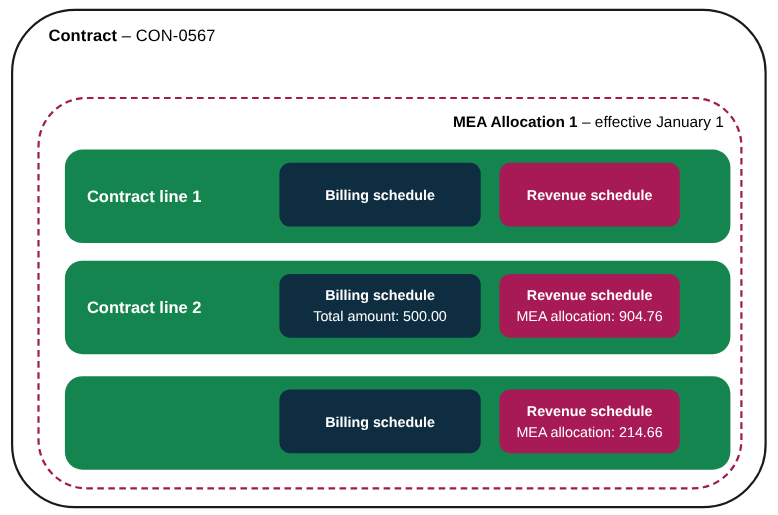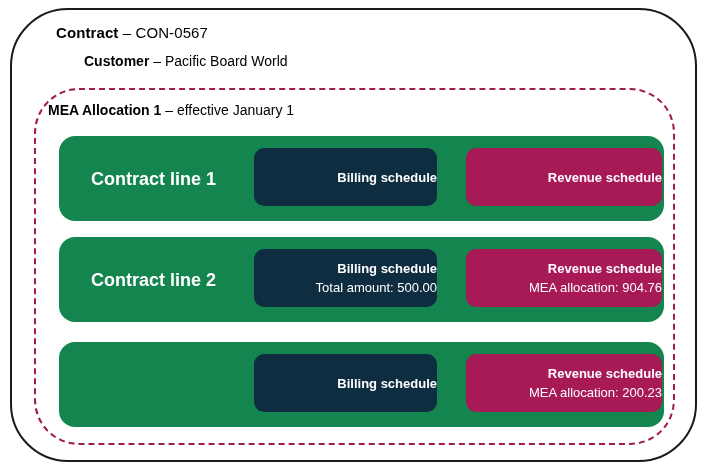--- a/index.html
+++ b/index.html
@@ -21,82 +21,79 @@
     overflow:hidden;
   }
   .outer-box{
     position:absolute;
     left:10px;top:8px;
     width:687px;height:454px;
     border:2px solid var(--outline);
     border-radius:58px;
     background:#ffffff;
   }
-  .b{font-weight:700;margin-left:12px;}
+  .b{font-weight:700;}
   .contract-title{
     position:absolute;left:32px;top:14px;
     font-size:15px;color:var(--text_dark);
     letter-spacing:.1px;
   }
   .customer-line{
     position:absolute;left:60px;top:43px;
     font-size:14px;color:var(--text_dark);
   }
   .mea-box{
     position:absolute;
     left:22px;top:78px;
     width:641px;height:357px;
     border:2px dashed var(--dash_border);
     border-radius:45px;
   }
   .mea-title{
     position:absolute;top:12px;left:0;right:15px;
-    text-align:left;
+    text-align:right;
     font-size:14px;color:var(--text_dark);
   }
   .row{
     position:absolute;
     left:23px;width:605px;height:85px;
     background:var(--green);
     border-radius:16px;
   }
   .row-1{top:46px;}
   .row-2{top:147px;padding-left:17px;}
   .row-3{top:252px;}
   .line-info{
     position:absolute;left:20px;top:50%;
     transform:translateY(-50%);
     color:var(--text_light);
-    font-size:18px;line-height:19px;
+    font-size:15px;line-height:19px;
   }
   .pill{
     position:absolute;top:12px;height:58px;
     border-radius:10px;
     display:flex;flex-direction:column;
-    align-items:flex-end;justify-content:center;
+    align-items:center;justify-content:center;
     color:var(--text_light);
     font-size:13px;line-height:19px;
     text-align:center;
   }
   .billing{left:195px;width:183px;background:var(--navy);}
-  .revenue{left:407px;width:196px;background:var(--crimson);}
+  .revenue{left:395px;width:164px;background:var(--crimson);}
 </style>
 </head>
 <body>
 
 <div class="canvas">
   <div class="outer-box">
 
     <div class="contract-title">
       <span class="b">Contract</span><span> – CON-0567</span>
     </div>
 
-    <div class="customer-line">
-      <span class="b">Customer</span><span> – Pacific Board World</span>
-    </div>
 
     <div class="mea-box">
       <div class="mea-title">
         <span class="b">MEA Allocation 1</span><span> – effective January 1</span>
       </div>
 
       <div class="row row-1">
         <div class="line-info">
           <div class="b">Contract line 1</div>
         </div>
@@ -123,19 +120,19 @@
       </div>
 
       <div class="row row-3">
         <div class="line-info">
         </div>
         <div class="pill billing">
           <div class="b">Billing schedule</div>
         </div>
         <div class="pill revenue">
           <div class="b">Revenue schedule</div>
-          <div><span>MEA allocation: </span><span>200.23</span></div>
+          <div><span>MEA allocation: </span><span>214.66</span></div>
         </div>
       </div>
 
     </div>
   </div>
 </div>
 
 </body></html>

